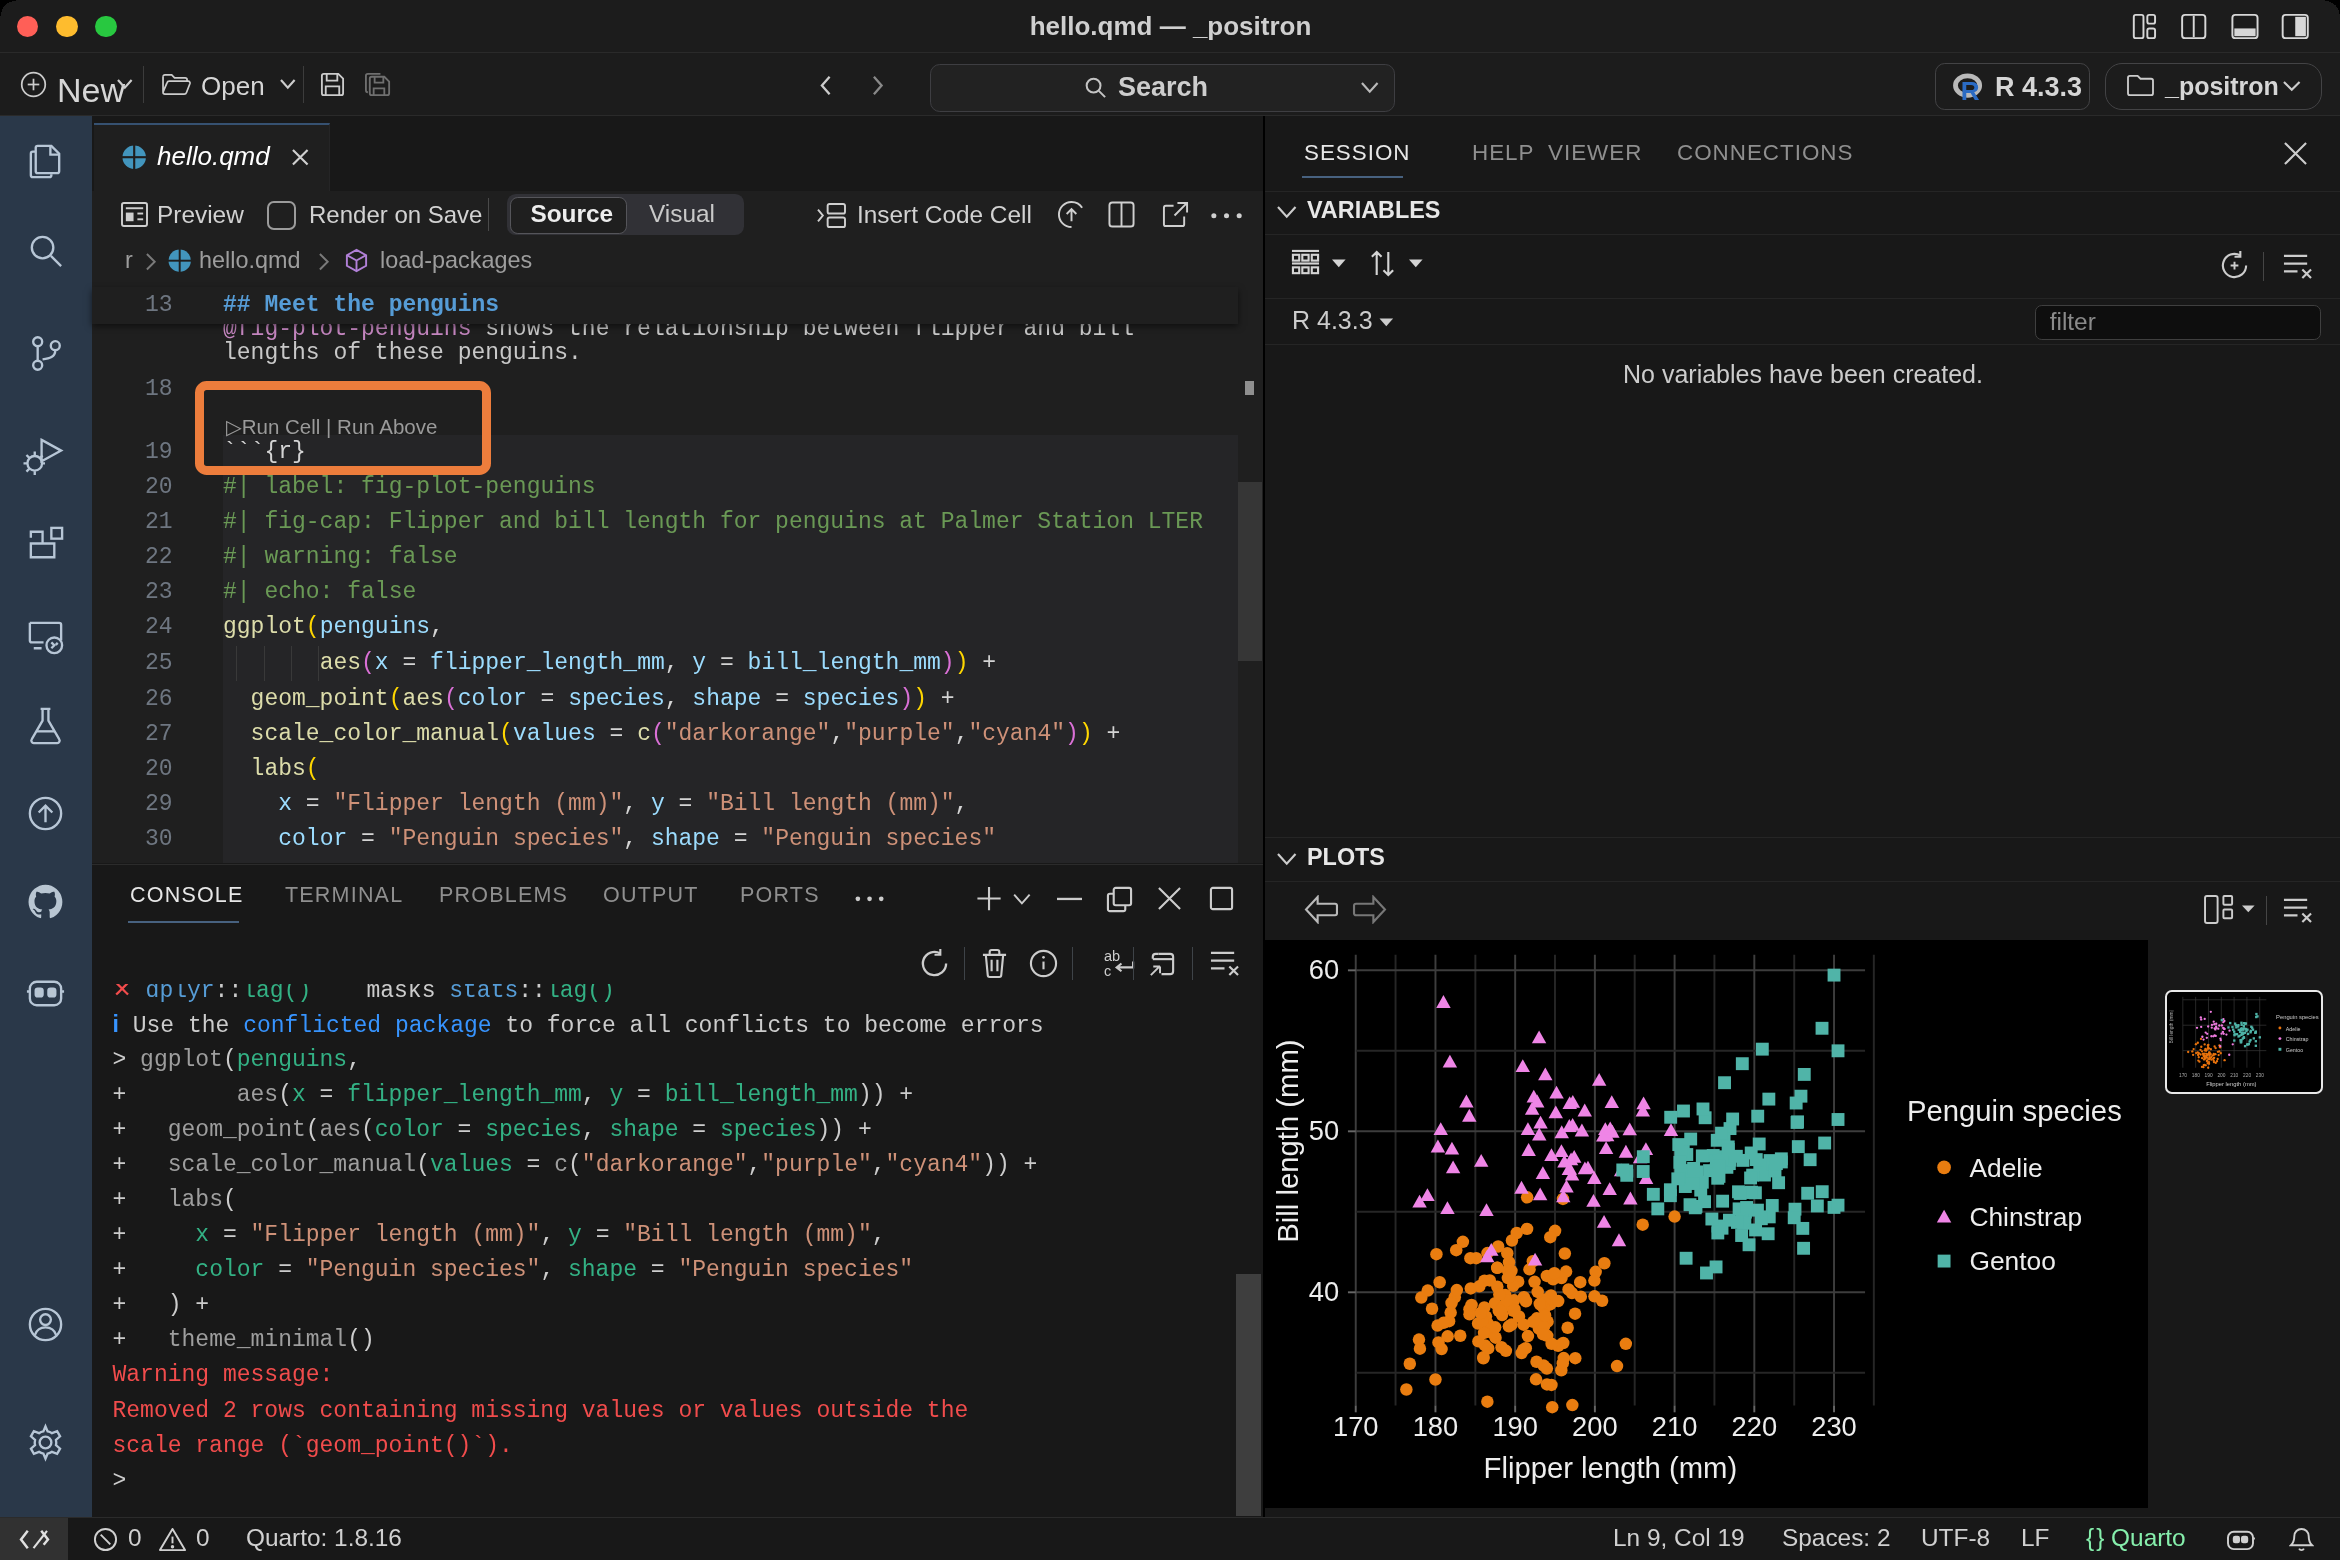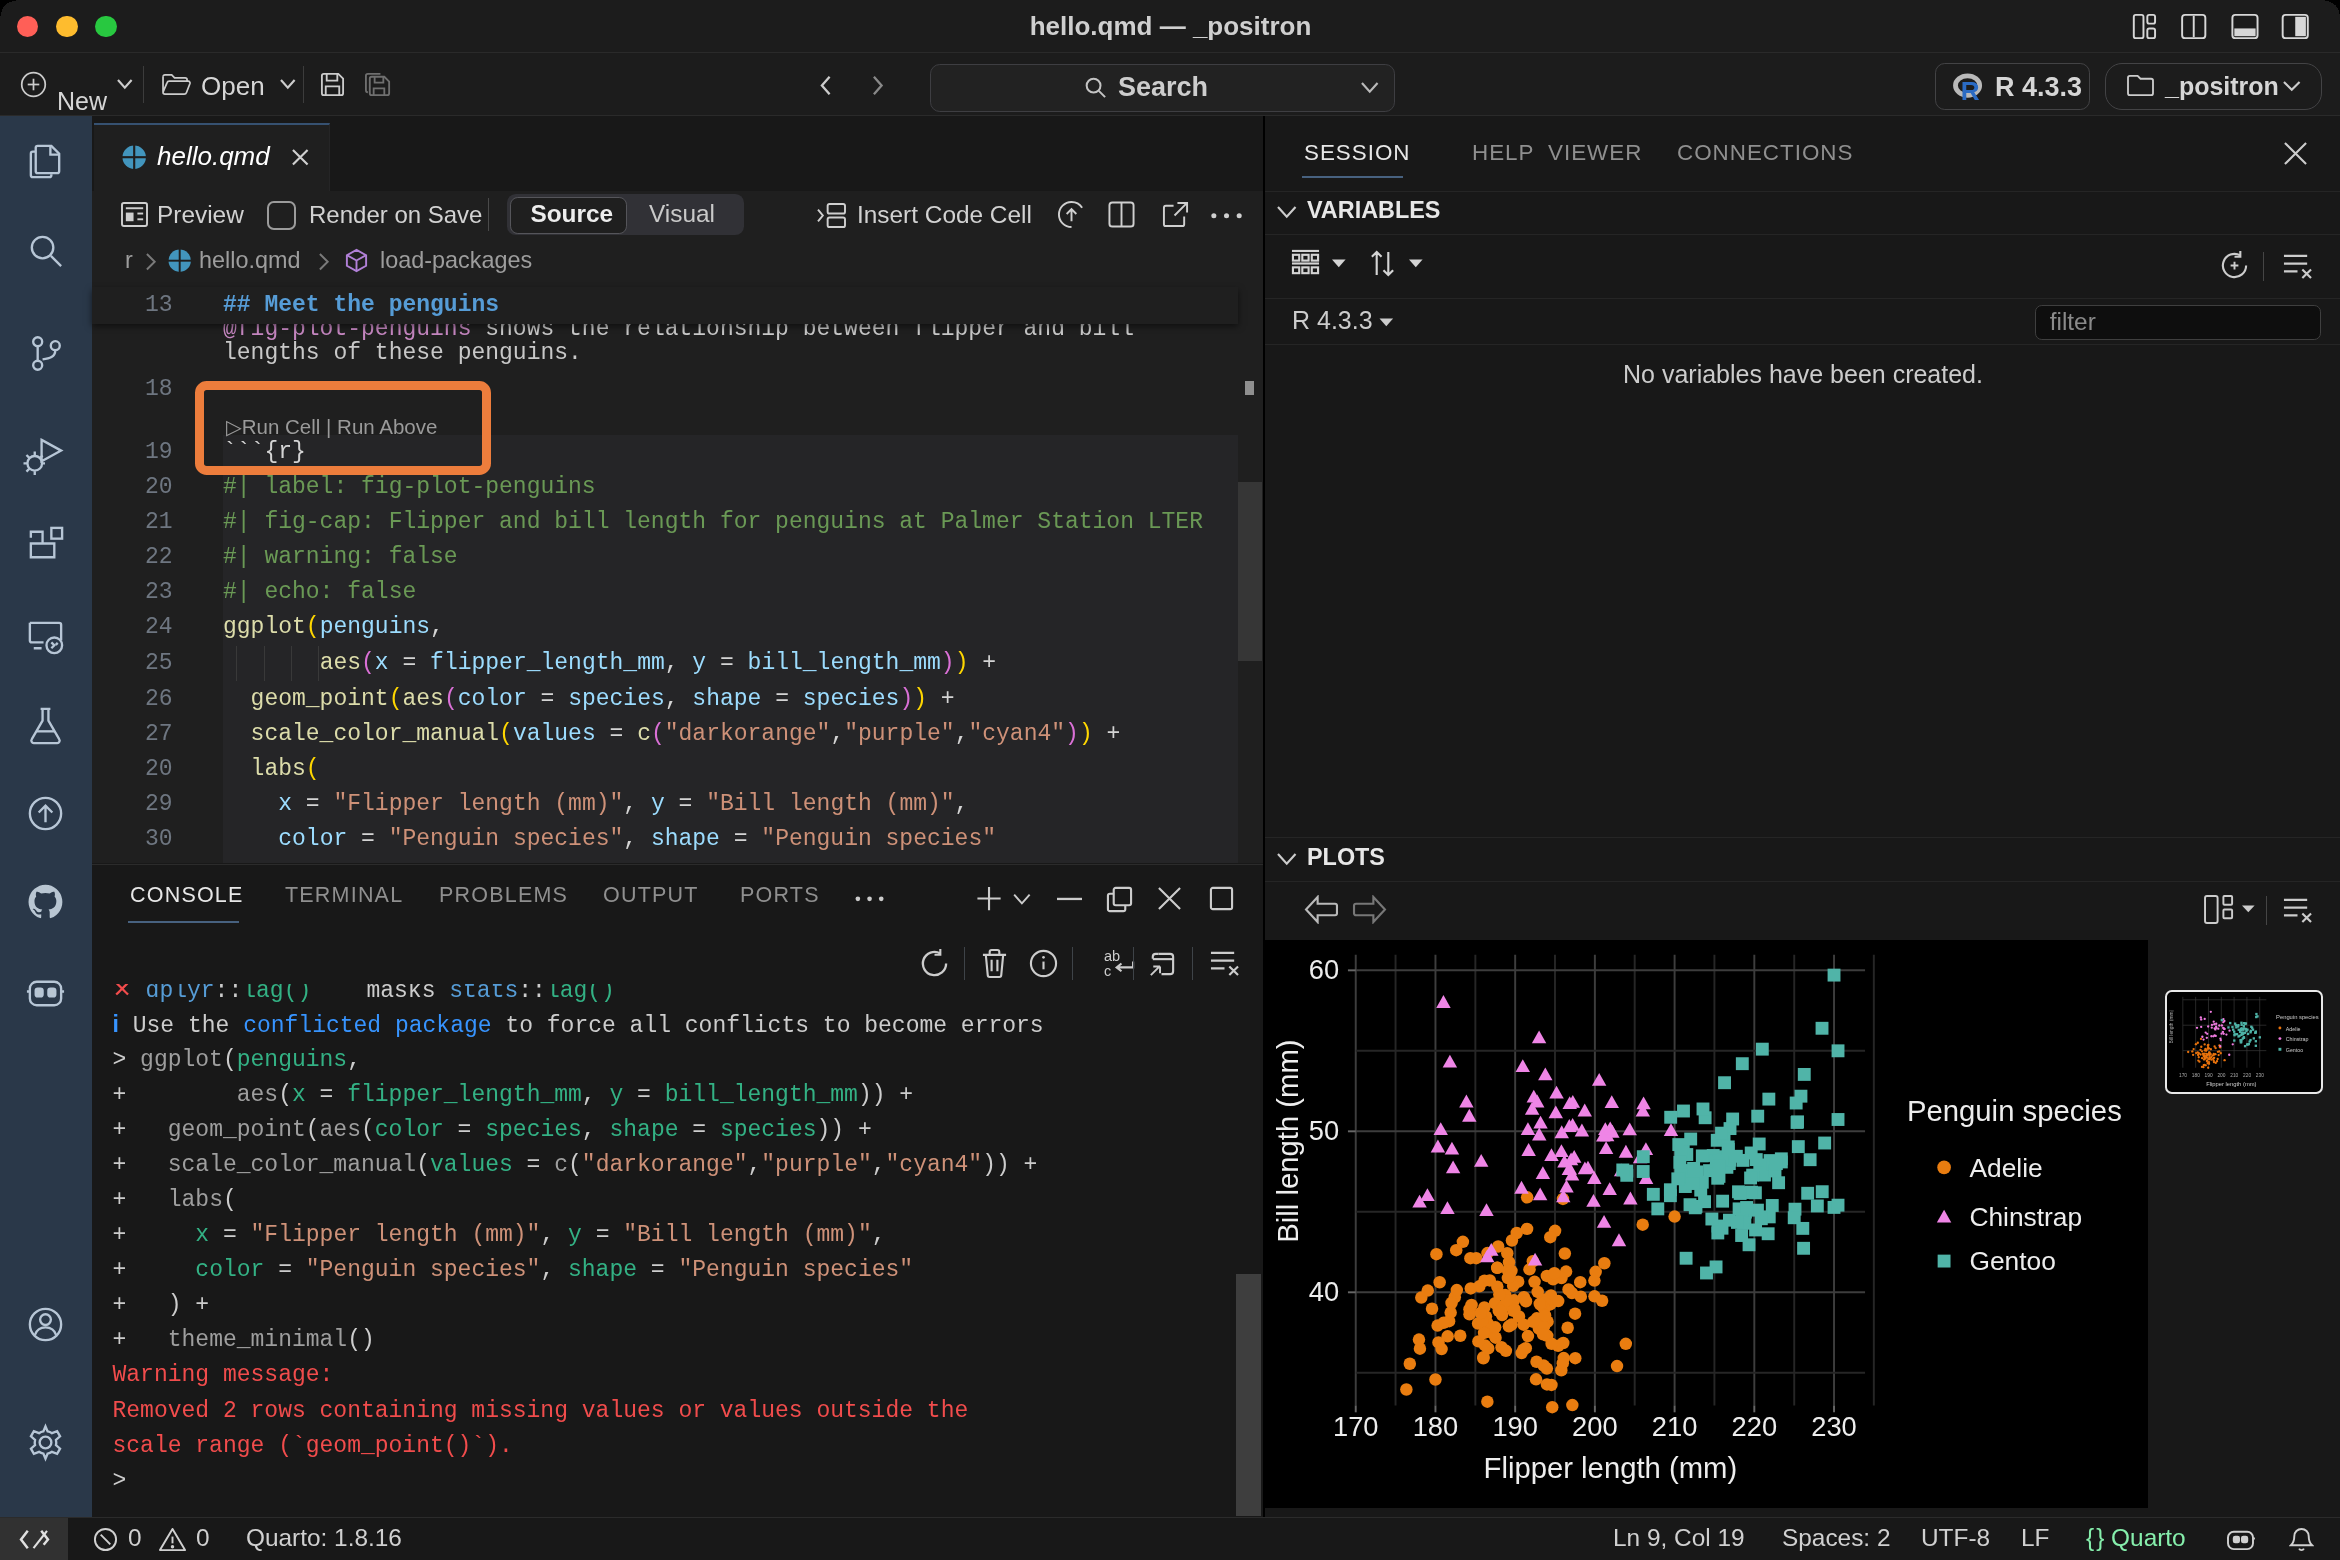--- a/index.html
+++ b/index.html
@@ -40,21 +40,21 @@
   </div>
 </div>
 
 <div class="abs" style="left:0;top:53px;width:2341px;height:62px;background:#1c1c1c;border-bottom:1px solid #2a2a2a;" id="toptoolbar">
 
   <svg class="abs" style="left:19.5px;top:17.6px;" width="27" height="27" viewBox="0 0 28 28" fill="none" stroke="#cccccc" stroke-width="1.8">
     <circle cx="14" cy="14" r="12.2"></circle>
         <line x1="14" y1="8" x2="14" y2="20"></line>
         <line x1="8" y1="14" x2="20" y2="14"></line>
   </svg>
-  <div class="abs" style="left:57px;top:17.6px;font-size:25px;color:#d6d6d6;margin-top:16px;">New</div>
+  <div class="abs" style="left:57px;top:17.6px;font-size:34px;color:#d6d6d6;">New</div>
   <svg class="abs" style="left:116px;top:25px;" width="17.6" height="11.7" viewBox="0 0 18 12">
         <path d="M2 2 L9 10 L16 2" fill="none" stroke="#cccccc" stroke-width="2.2"></path>
       </svg>
   <div class="abs" style="left:143px;top:12.7px;width:1px;height:37px;background:#3c3c3c;"></div>
 
   <svg class="abs" style="left:161px;top:18.5px;" width="31" height="25" viewBox="0 0 32 26" fill="none" stroke="#cccccc" stroke-width="1.8">
     <path d="M2 5 a2 2 0 0 1 2-2 h7 l3 3 h11 a2 2 0 0 1 2 2 v2"></path>
     <path d="M2 5 v16 a2 2 0 0 0 2 2 h20 a2.5 2.5 0 0 0 2.4-1.7 L30 12 a1.8 1.8 0 0 0-1.8-2.4 H8.5 a2.5 2.5 0 0 0-2.4 1.7 L2 21z"></path>
   </svg>
   <div class="abs" style="left:201px;top:17.6px;font-size:26px;color:#d6d6d6;">Open</div>

